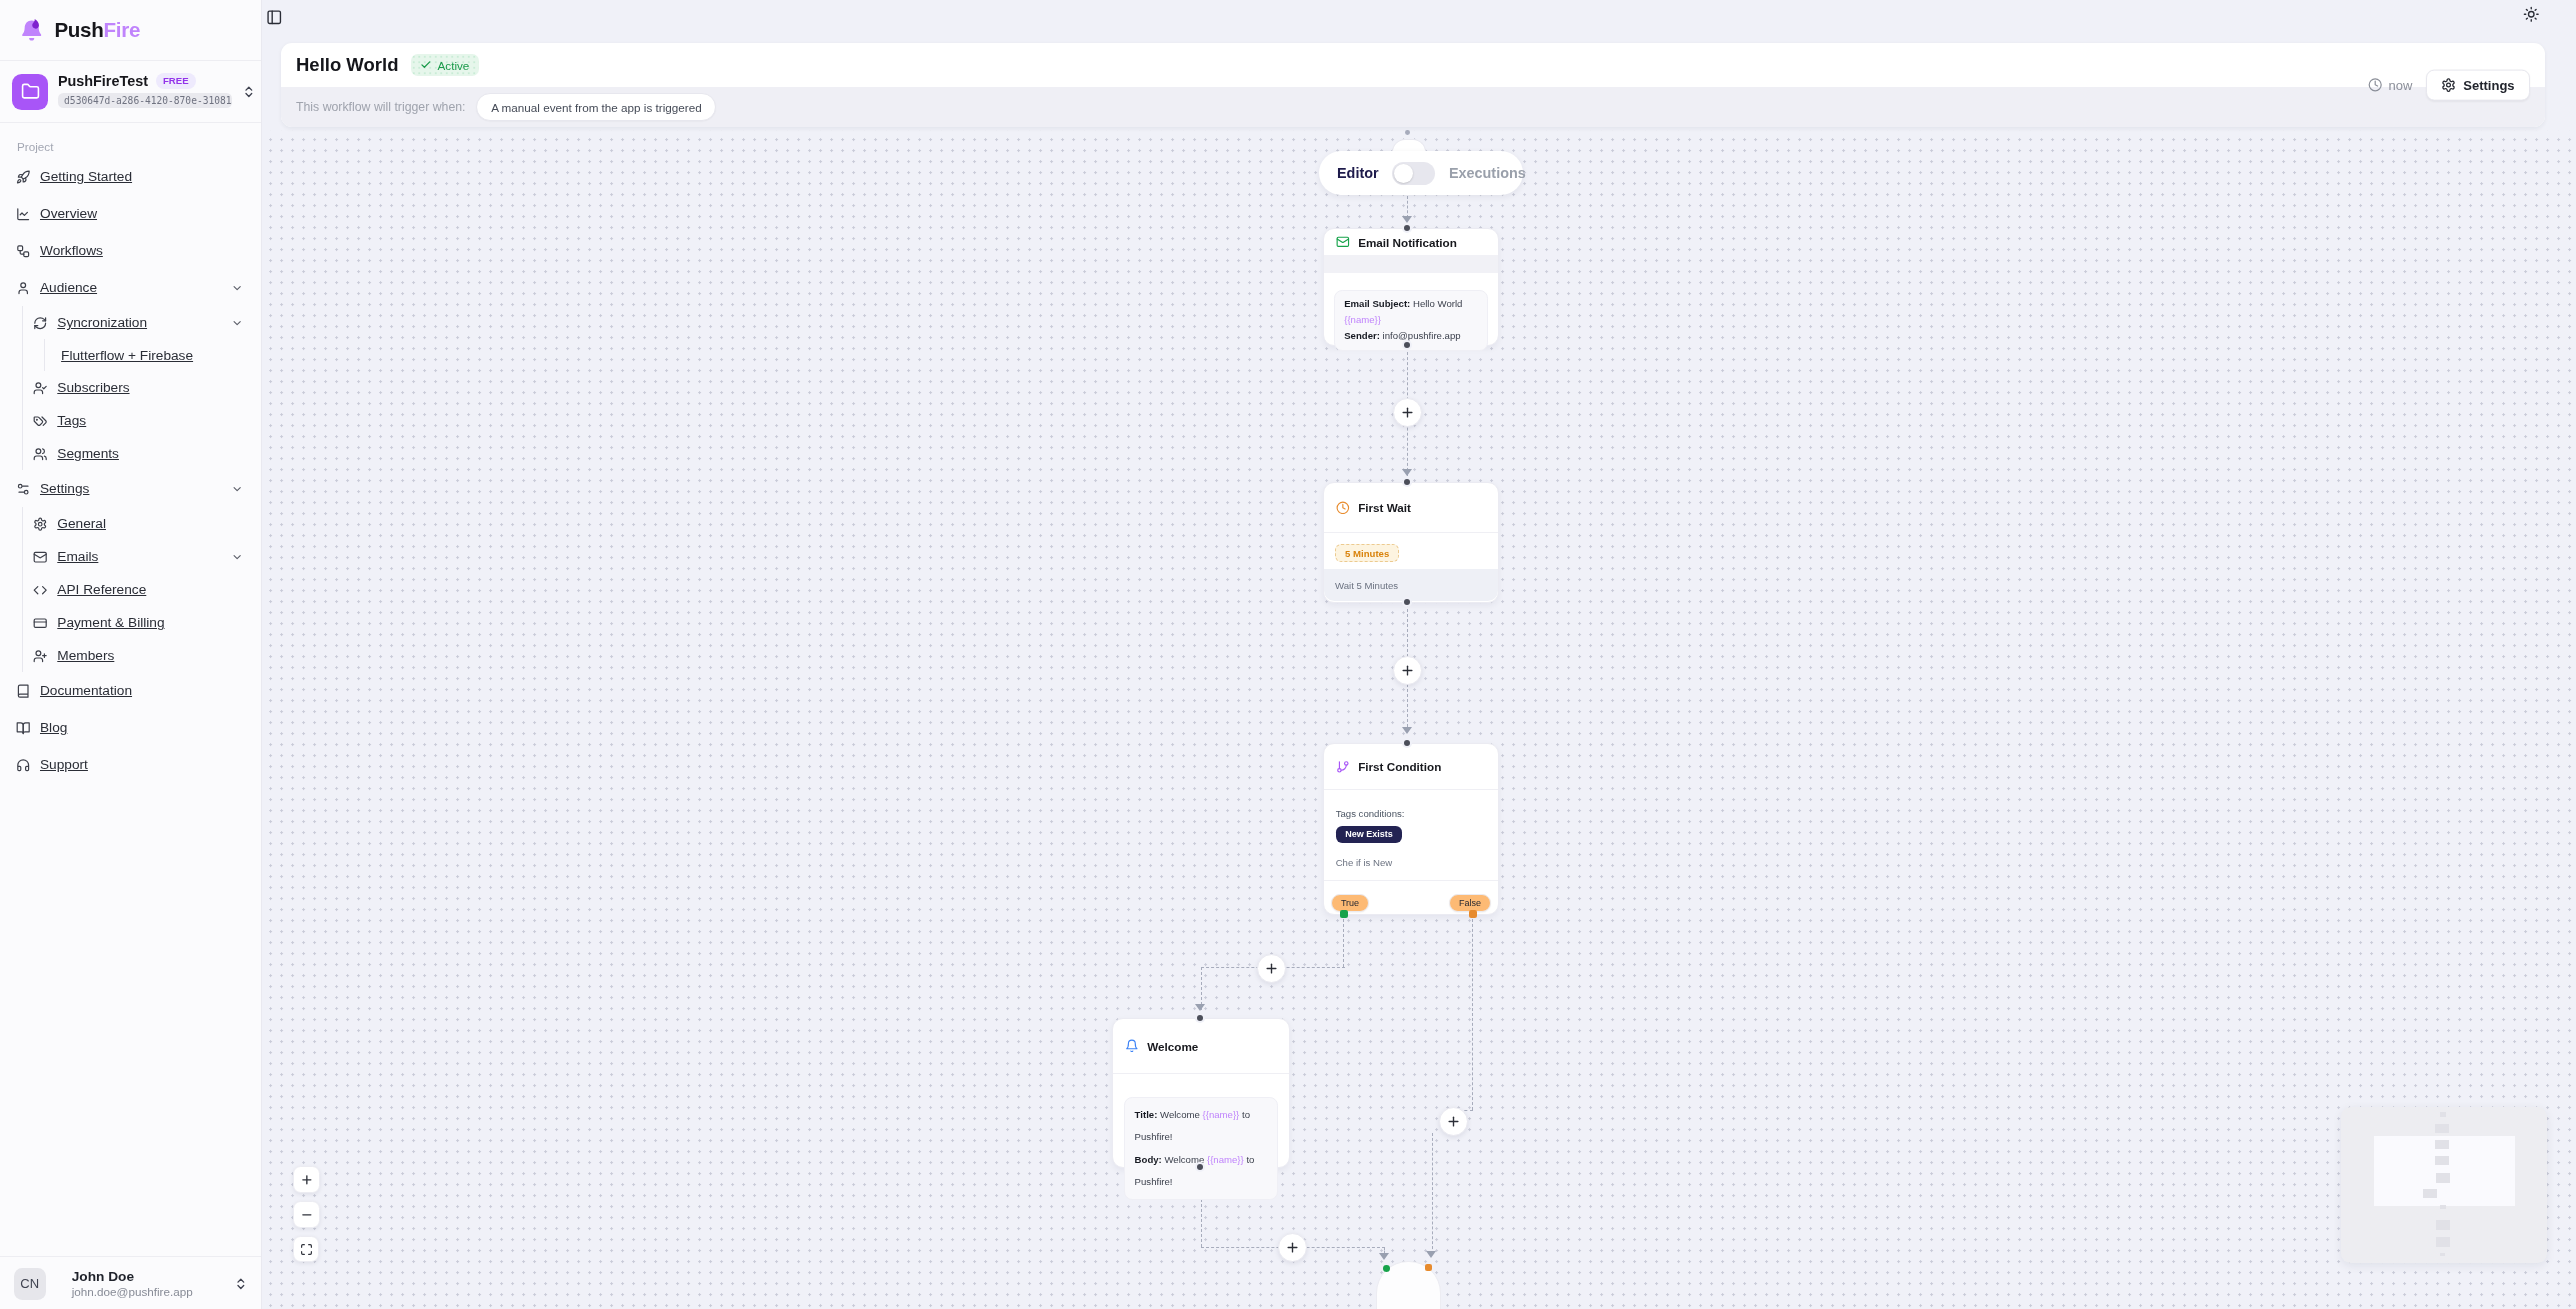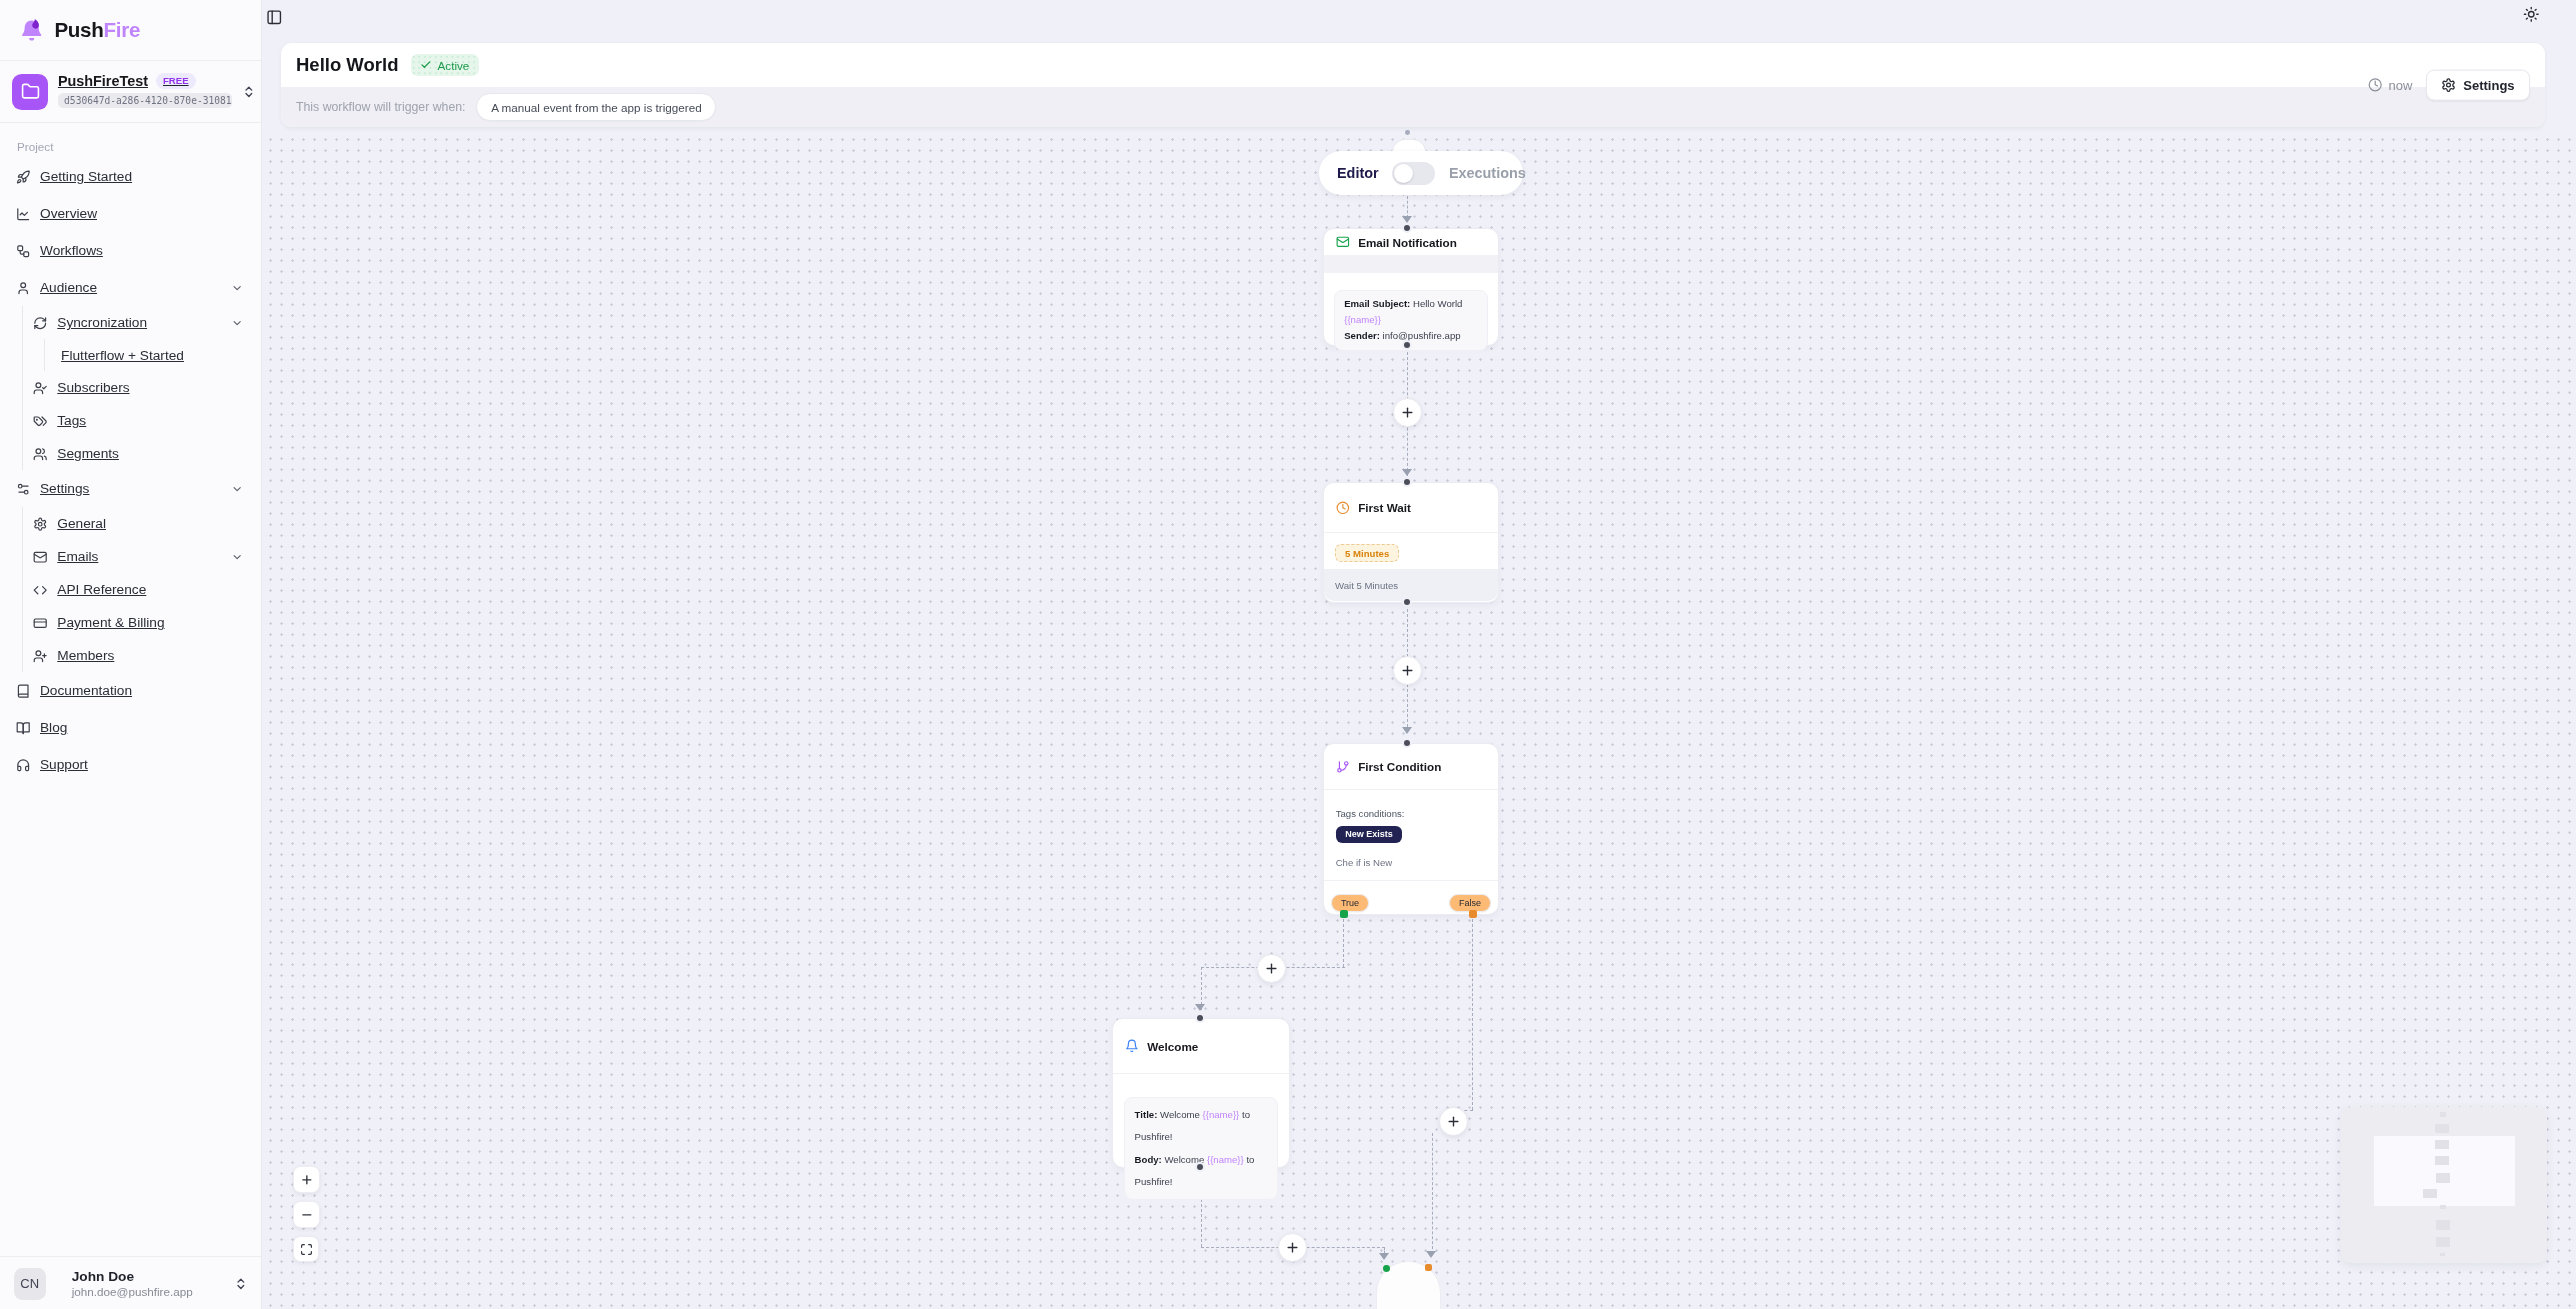--- a/index.html
+++ b/index.html
@@ -10,21 +10,21 @@
   
   .sidebar{position:absolute;left:0;top:0;width:261px;height:100%;background:#fbfbfd;
            border-right:0.7px solid #e9e9f0;z-index:10;}
   .logo-row{display:flex;align-items:center;gap:9px;padding:16.5px 18px;}
   .logo-text{font-size:20.6px;font-weight:bold;color:#17171c;letter-spacing:-0.3px;}
   .logo-text .accent{color:#c084fc;}
   .sb-divider{height:0.7px;background:#ededf2;}
   .project-switcher{display:flex;align-items:center;gap:9.6px;padding:11.7px 12.3px;}
   .proj-icon{width:36px;height:36px;border-radius:9.6px;background:#a855f7;flex:none;
              display:flex;align-items:center;justify-content:center;}
-  .proj-row{display:flex;text-decoration:underline;}
+  .proj-row{display:flex;}
   .proj-name{font-size:14.4px;font-weight:bold;color:#17171c;}
   .plan-badge{font-size:9.6px;font-weight:bold;color:#9333ea;background:#eeeafd;
               border-radius:685px;padding:2.7px 7.5px;margin-left:7.5px;}
   .proj-id{font-size:9.6px;color:#6f7280;background:#e9e9ee;border-radius:5.5px;padding:2.1px 6.2px;
            margin-top:4.1px;font-family:"DejaVu Sans Mono",monospace;display:inline-block;
            max-width:162px;white-space:nowrap;overflow:hidden;}
   .updown{margin-left:auto;color:#3f4250;}
   .section-label{font-size:11.7px;color:#a3a7b3;margin:17px 0 5.5px 17px;}
   .nav-item{display:flex;align-items:center;gap:9.6px;height:37px;padding-left:16px;
             font-size:13.7px;color:#2a2d36;cursor:pointer;text-decoration:underline;}
@@ -219,21 +219,21 @@
             </svg>
           <span>Syncronization</span>
           <span class="chev">
               <svg width="12.3" height="12.3" viewBox="0 0 24 24" fill="none" stroke="currentColor" stroke-width="2.2" stroke-linecap="round" stroke-linejoin="round">
                 <path d="m6 9 6 6 6-6"></path>
               </svg>
             </span>
         </div>
         <div class="subsub">
           <div class="nav-item leafpad">
-            <span>Flutterflow + Started</span>
+            <span>Flutterflow + Firebase</span>
           </div>
         </div>
         <div class="nav-item">
           <svg class="nico" viewBox="0 0 24 24" fill="none" stroke="currentColor" stroke-width="2" stroke-linecap="round" stroke-linejoin="round">
               <path d="M16 21v-2a4 4 0 0 0-4-4H6a4 4 0 0 0-4 4v2"></path>
               <circle cx="9" cy="7" r="4"></circle>
               <path d="m16 11 2 2 4-4"></path>
             </svg>
           <span>Subscribers</span>
         </div>

